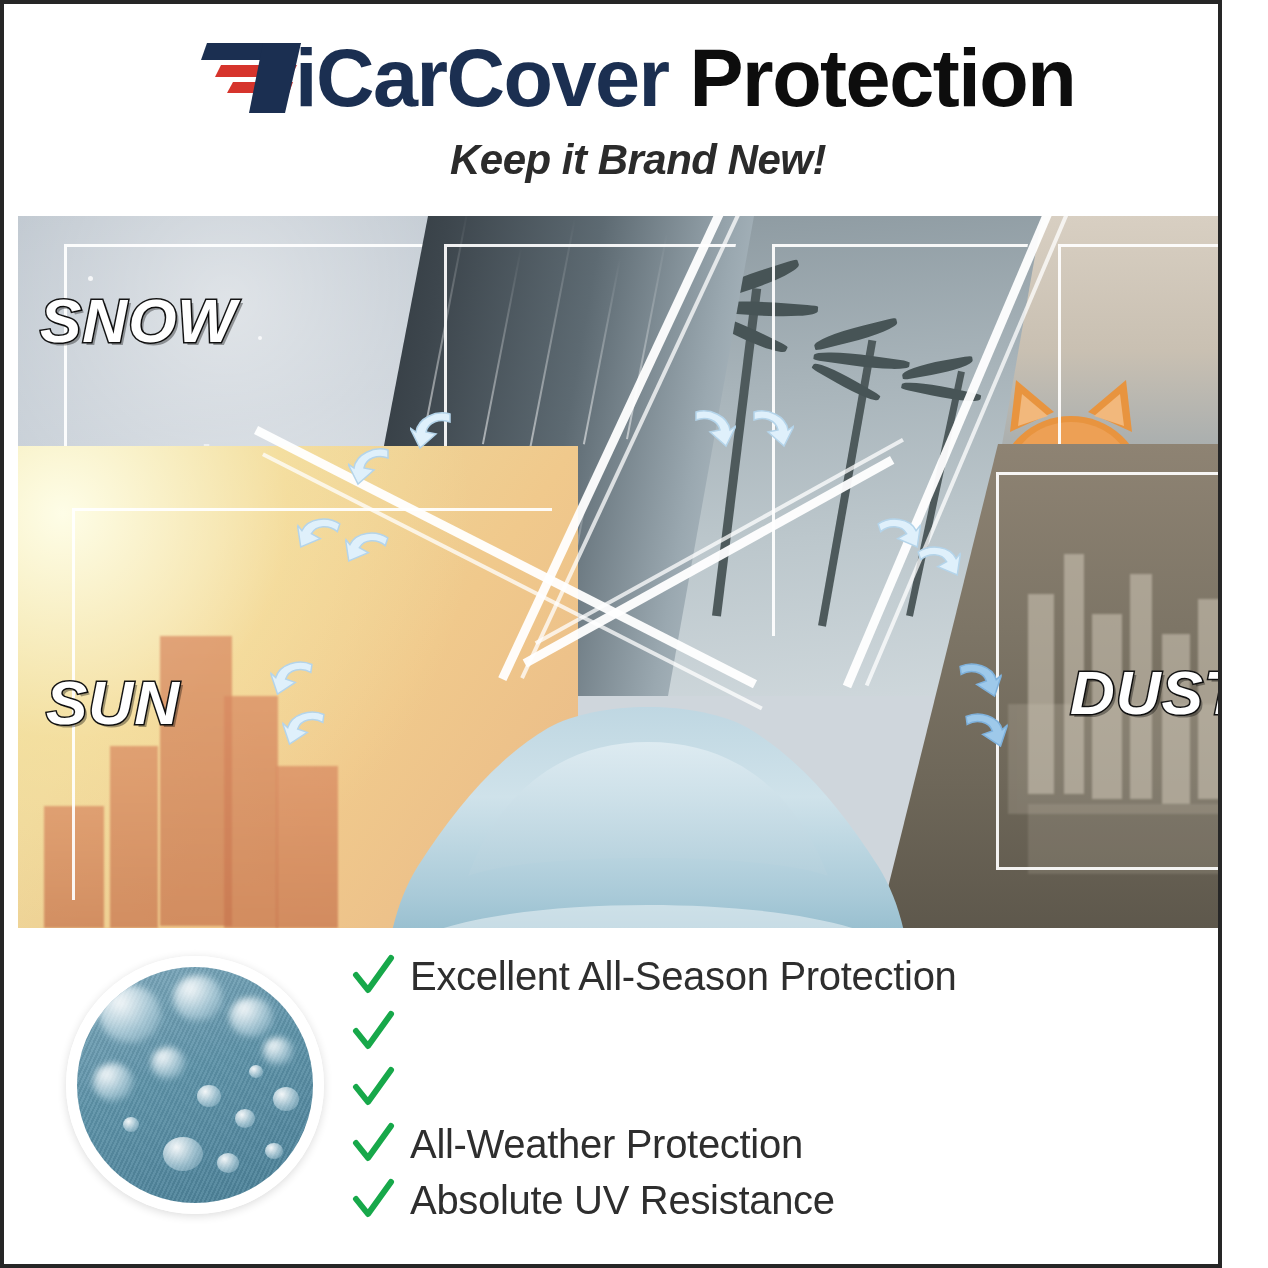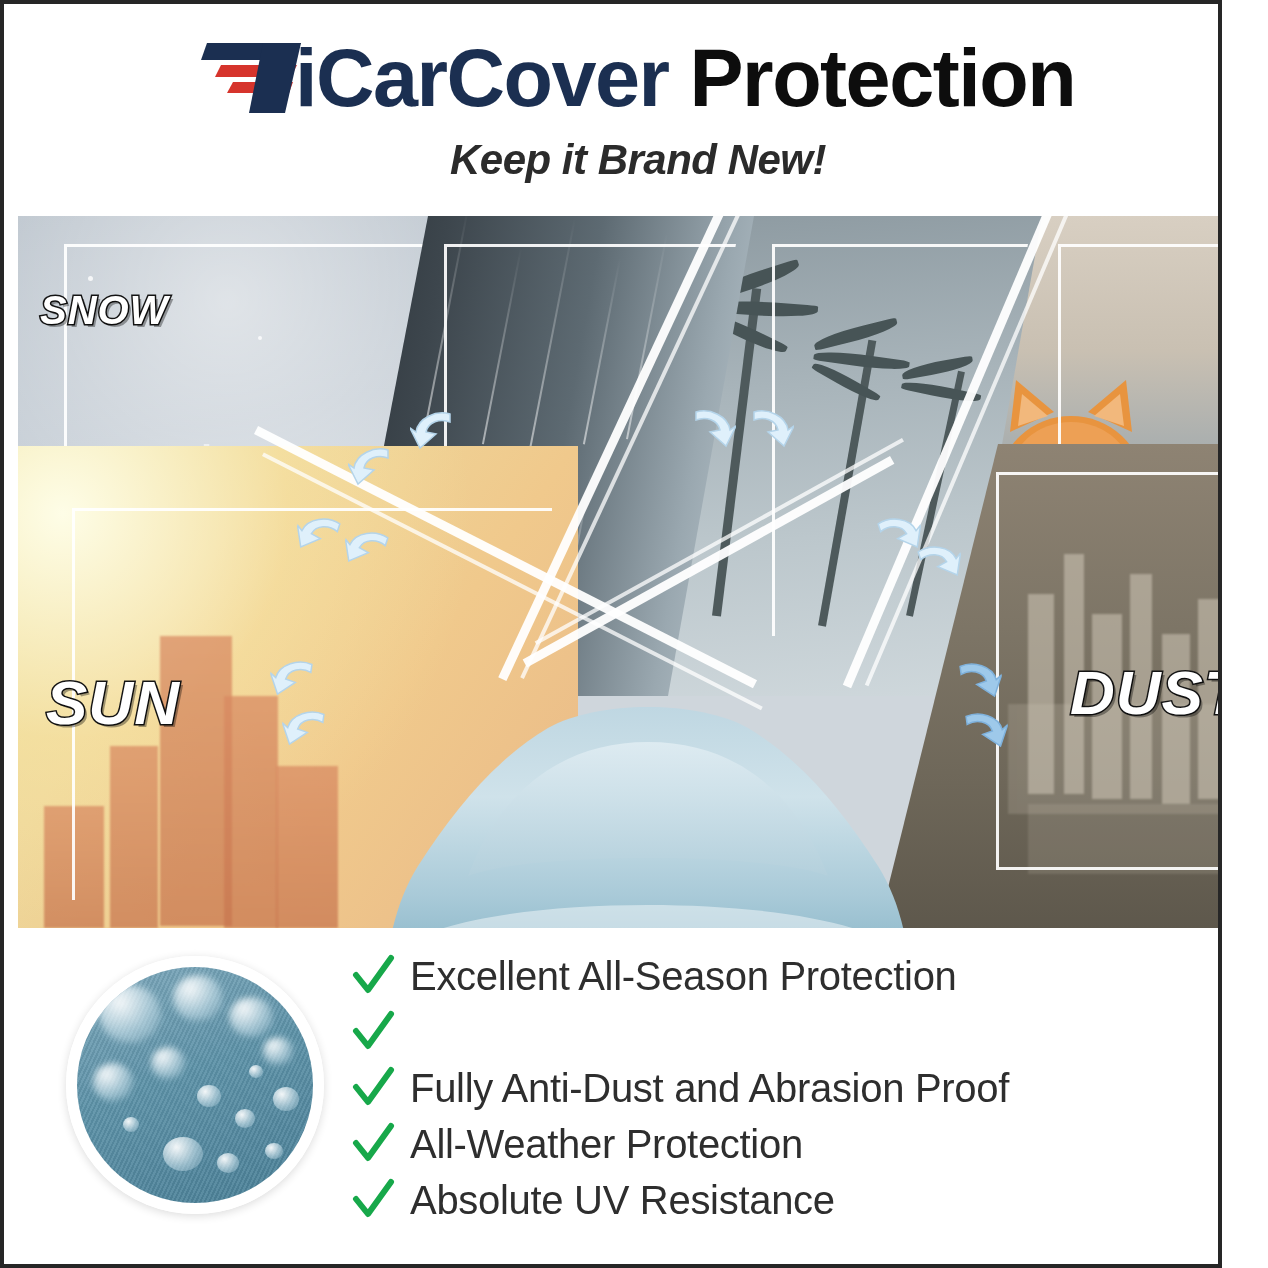--- a/index.html
+++ b/index.html
@@ -316,21 +316,21 @@
     <svg class="arrow" style="left:898px;top:324px;transform:scaleX(-1) rotate(18deg);" viewBox="0 0 46 42">
       <path d="M40 6 C26 2 8 10 6 24 L0 20 L10 40 L26 26 L16 24 C18 14 30 10 40 14 Z" fill="#dff0fb" stroke="#b4d4ea" stroke-width="1.5"></path>
     </svg>
     <svg class="arrow" style="left:938px;top:442px;transform:scaleX(-1) rotate(8deg);" viewBox="0 0 46 42">
       <path d="M40 6 C26 2 8 10 6 24 L0 20 L10 40 L26 26 L16 24 C18 14 30 10 40 14 Z" fill="#9ec9ea" stroke="#7fb2dd" stroke-width="1.5"></path>
     </svg>
     <svg class="arrow" style="left:944px;top:492px;transform:scaleX(-1) rotate(8deg);" viewBox="0 0 46 42">
       <path d="M40 6 C26 2 8 10 6 24 L0 20 L10 40 L26 26 L16 24 C18 14 30 10 40 14 Z" fill="#9ec9ea" stroke="#7fb2dd" stroke-width="1.5"></path>
     </svg>
 
-    <div class="plabel" style="left:22px;top:74px;font-size:40px;text-align:center;">SNOW</div>
+    <div class="plabel" style="left:22px;top:74px;font-size:62px;text-align:center;">SNOW</div>
     <div class="plabel" style="left:28px;top:456px;font-size:62px;">SUN</div>
     <div class="plabel" style="left:1052px;top:446px;font-size:62px;">DUST</div>
   </div>
 
   <div id="bottom">
 
     <div id="swatch">
       <div class="fab"></div>
       <div class="bead blur" style="left:22px;top:18px;width:62px;height:58px;"></div>
       <div class="bead blur" style="left:96px;top:8px;width:50px;height:46px;"></div>
@@ -357,21 +357,20 @@
       </div>
       <div class="brow">
         <svg class="chk" viewBox="0 0 46 46">
           <path d="M6 22 L18 37 L41 5" stroke="#17a84a" stroke-width="6" fill="none" stroke-linecap="round" stroke-linejoin="round"></path>
         </svg>
       </div>
       <div class="brow">
         <svg class="chk" viewBox="0 0 46 46">
           <path d="M6 22 L18 37 L41 5" stroke="#17a84a" stroke-width="6" fill="none" stroke-linecap="round" stroke-linejoin="round"></path>
         </svg>
-        <div class="btxt">Fully Anti-Dust and Abrasion Proof</div>
       </div>
       <div class="brow">
         <svg class="chk" viewBox="0 0 46 46">
           <path d="M6 22 L18 37 L41 5" stroke="#17a84a" stroke-width="6" fill="none" stroke-linecap="round" stroke-linejoin="round"></path>
         </svg>
         <div class="btxt">All-Weather Protection</div>
       </div>
       <div class="brow">
         <svg class="chk" viewBox="0 0 46 46">
           <path d="M6 22 L18 37 L41 5" stroke="#17a84a" stroke-width="6" fill="none" stroke-linecap="round" stroke-linejoin="round"></path>

